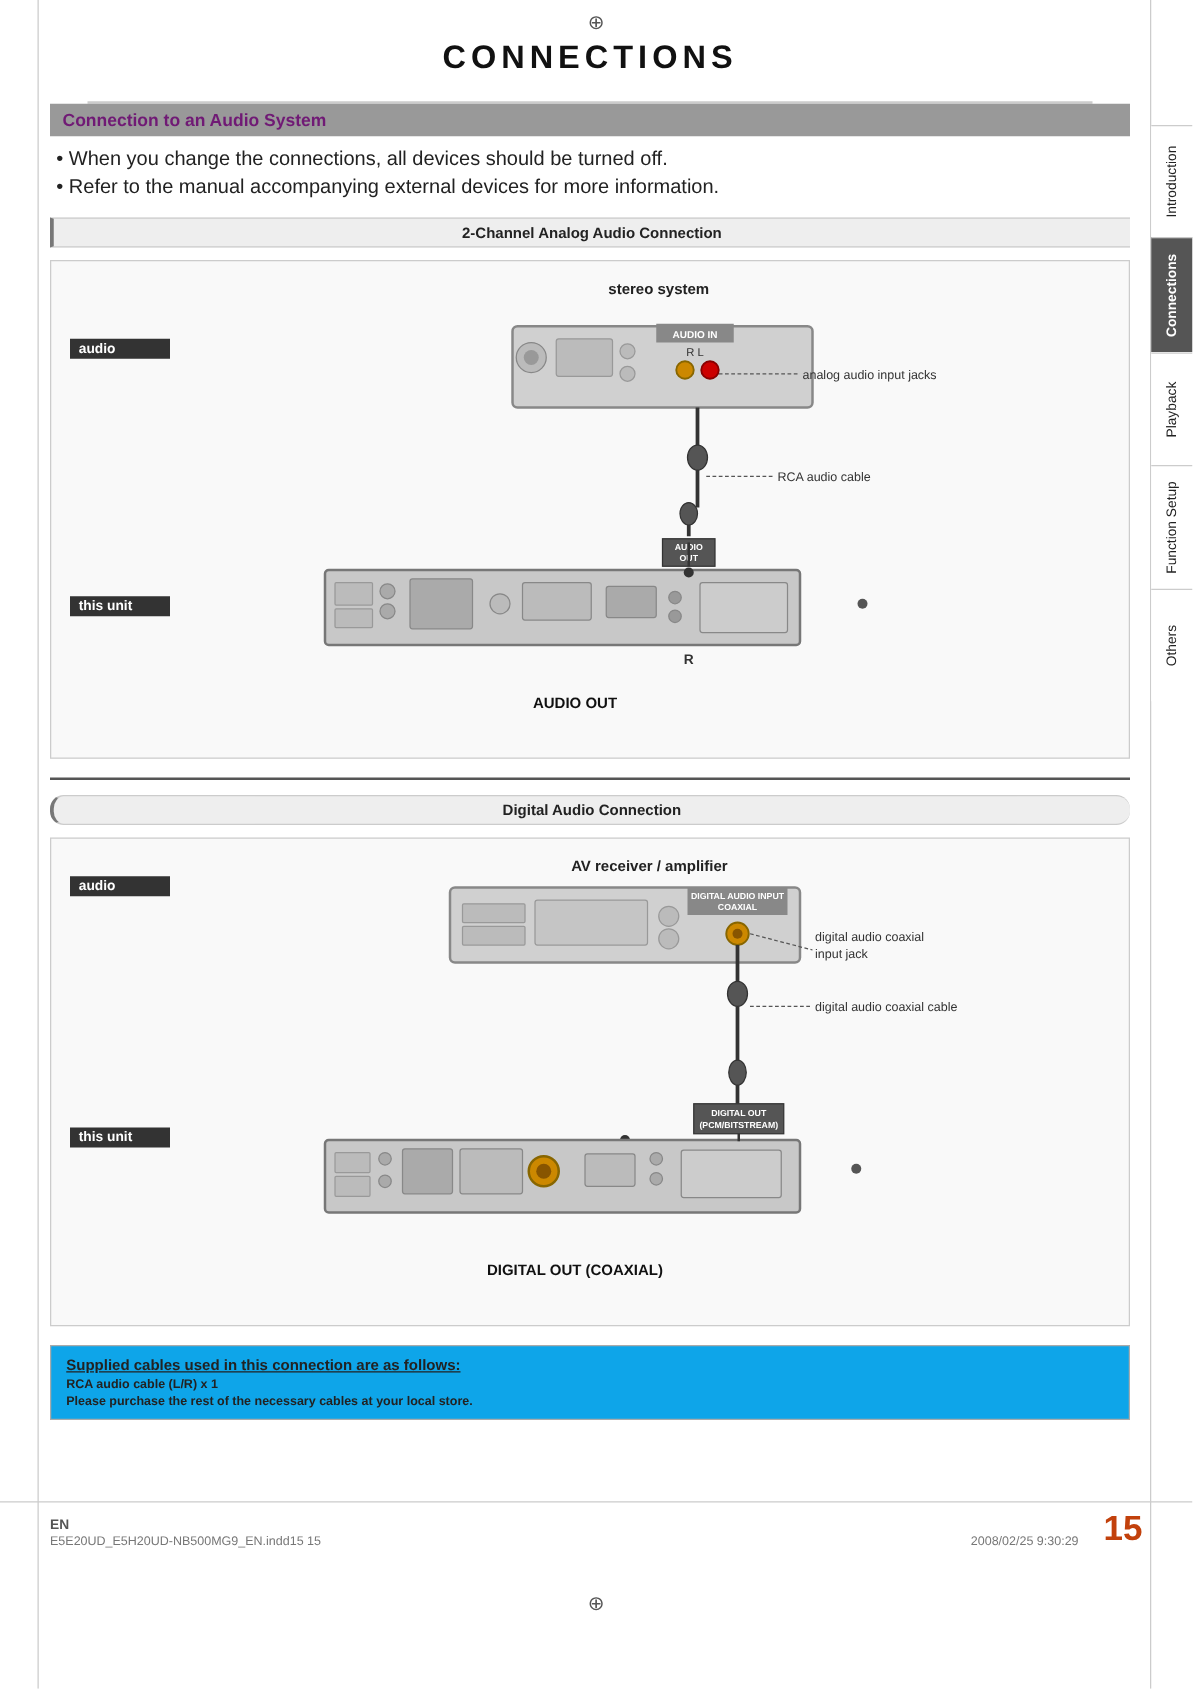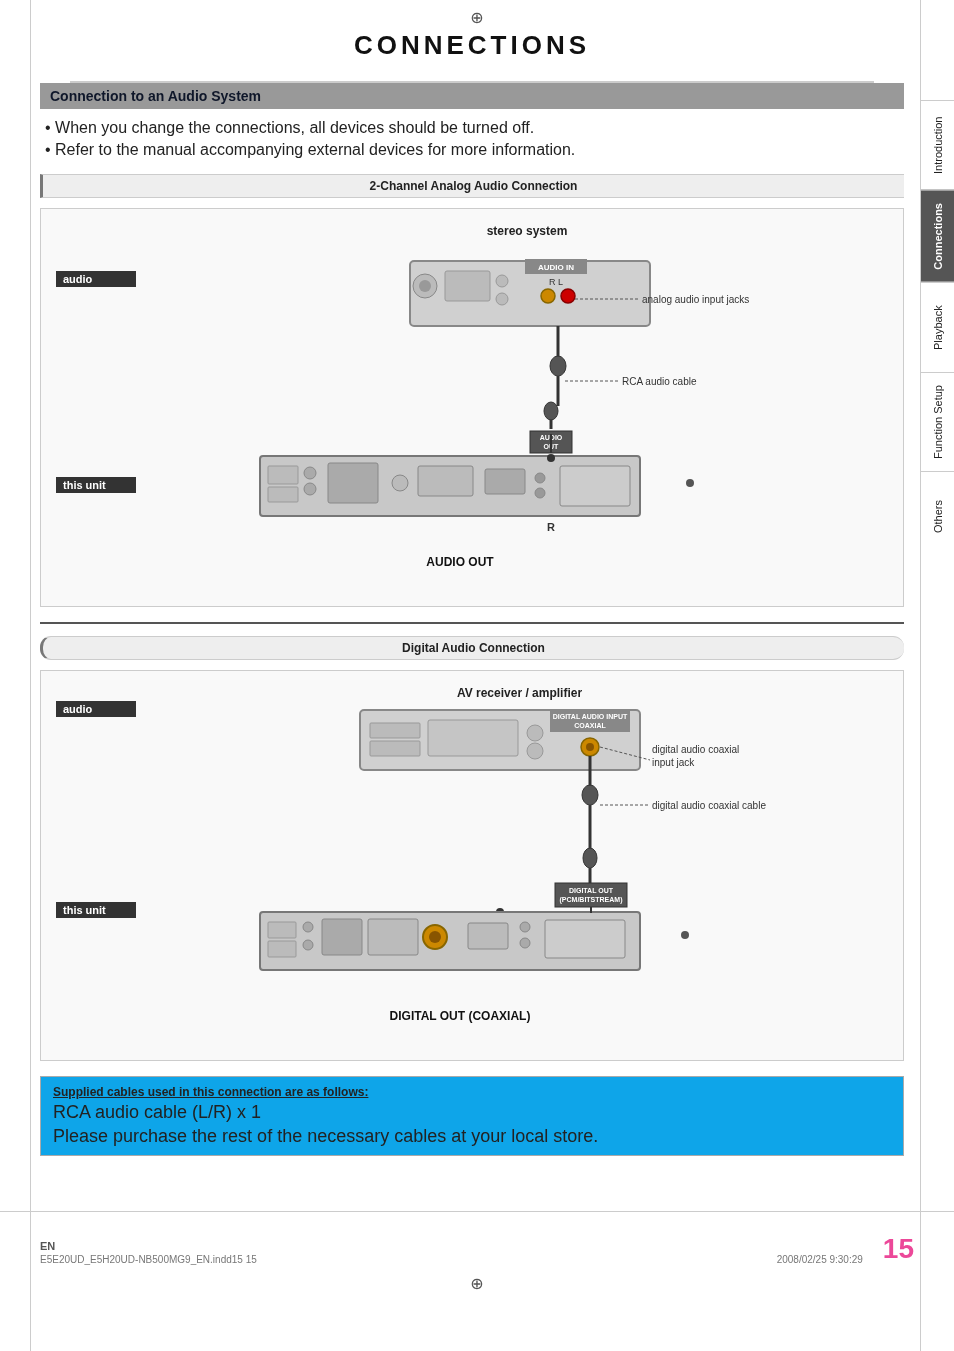--- a/index.html
+++ b/index.html
@@ -25,21 +25,21 @@
       font-size: 26px;
       font-weight: bold;
       letter-spacing: 4px;
       padding: 30px 0 20px 0;
       color: #111;
     }
 
     
     .section-header {
       background: #999;
-      color: #0f172a;
+      color: #701a75;
       font-size: 14px;
       font-weight: bold;
       padding: 5px 10px;
       margin-bottom: 10px;
     }
 
     
     .bullet-list {
       list-style: none;
       margin-bottom: 15px;
@@ -90,38 +90,40 @@
       padding: 8px 12px;
       margin-top: 15px;
       margin-bottom: 15px;
     }
     .supplied-box-title {
       font-size: 12px;
       font-weight: bold;
       text-decoration: underline;
     }
     .supplied-box p {
-      font-size: 18px;
+      font-size: 10px;
       margin-top: 3px;
+      font-weight: bold;
     }
 
     
     .page-footer {
       display: flex;
       justify-content: space-between;
       align-items: flex-end;
-      padding: 21px 40px;
+      padding: 5px 40px;
       border-top: 1px solid #ccc;
+      margin-top: 10px;
       font-size: 10px;
       color: #555;
     }
     .page-number {
       font-size: 28px;
       font-weight: bold;
-      color: #ec4899;
+      color: #c2410c;
     }
 
     
     .top-cross {
       position: absolute;
       top: 8px;
       left: 50%;
       transform: translateX(-50%);
       font-size: 16px;
       color: #555;

